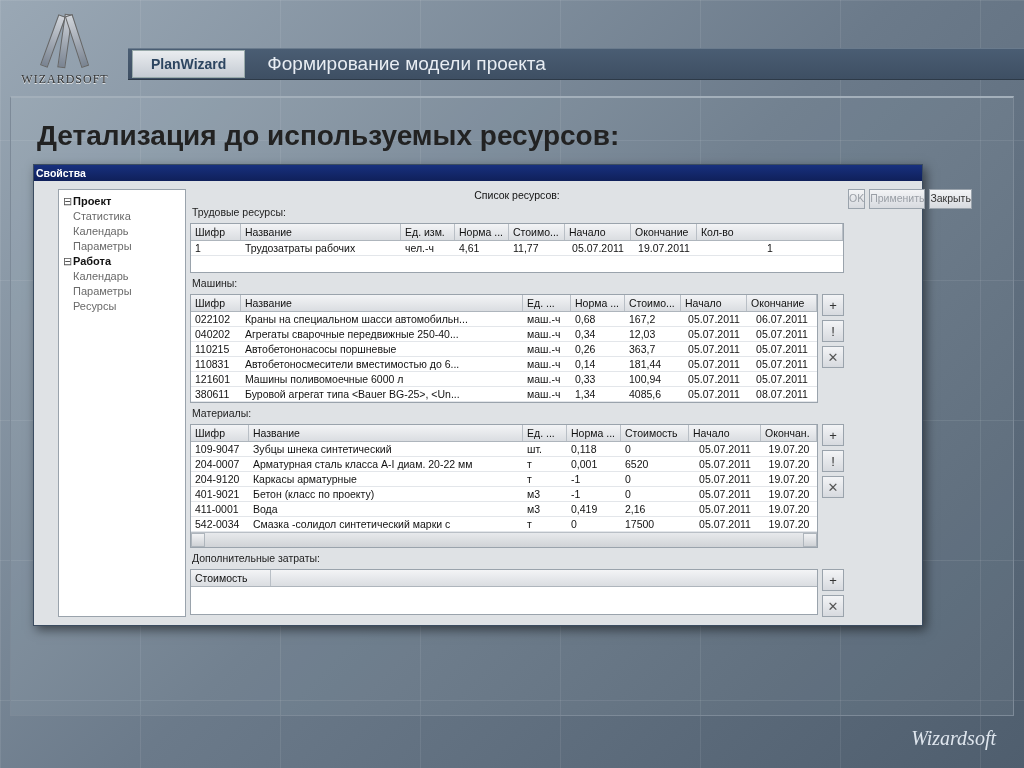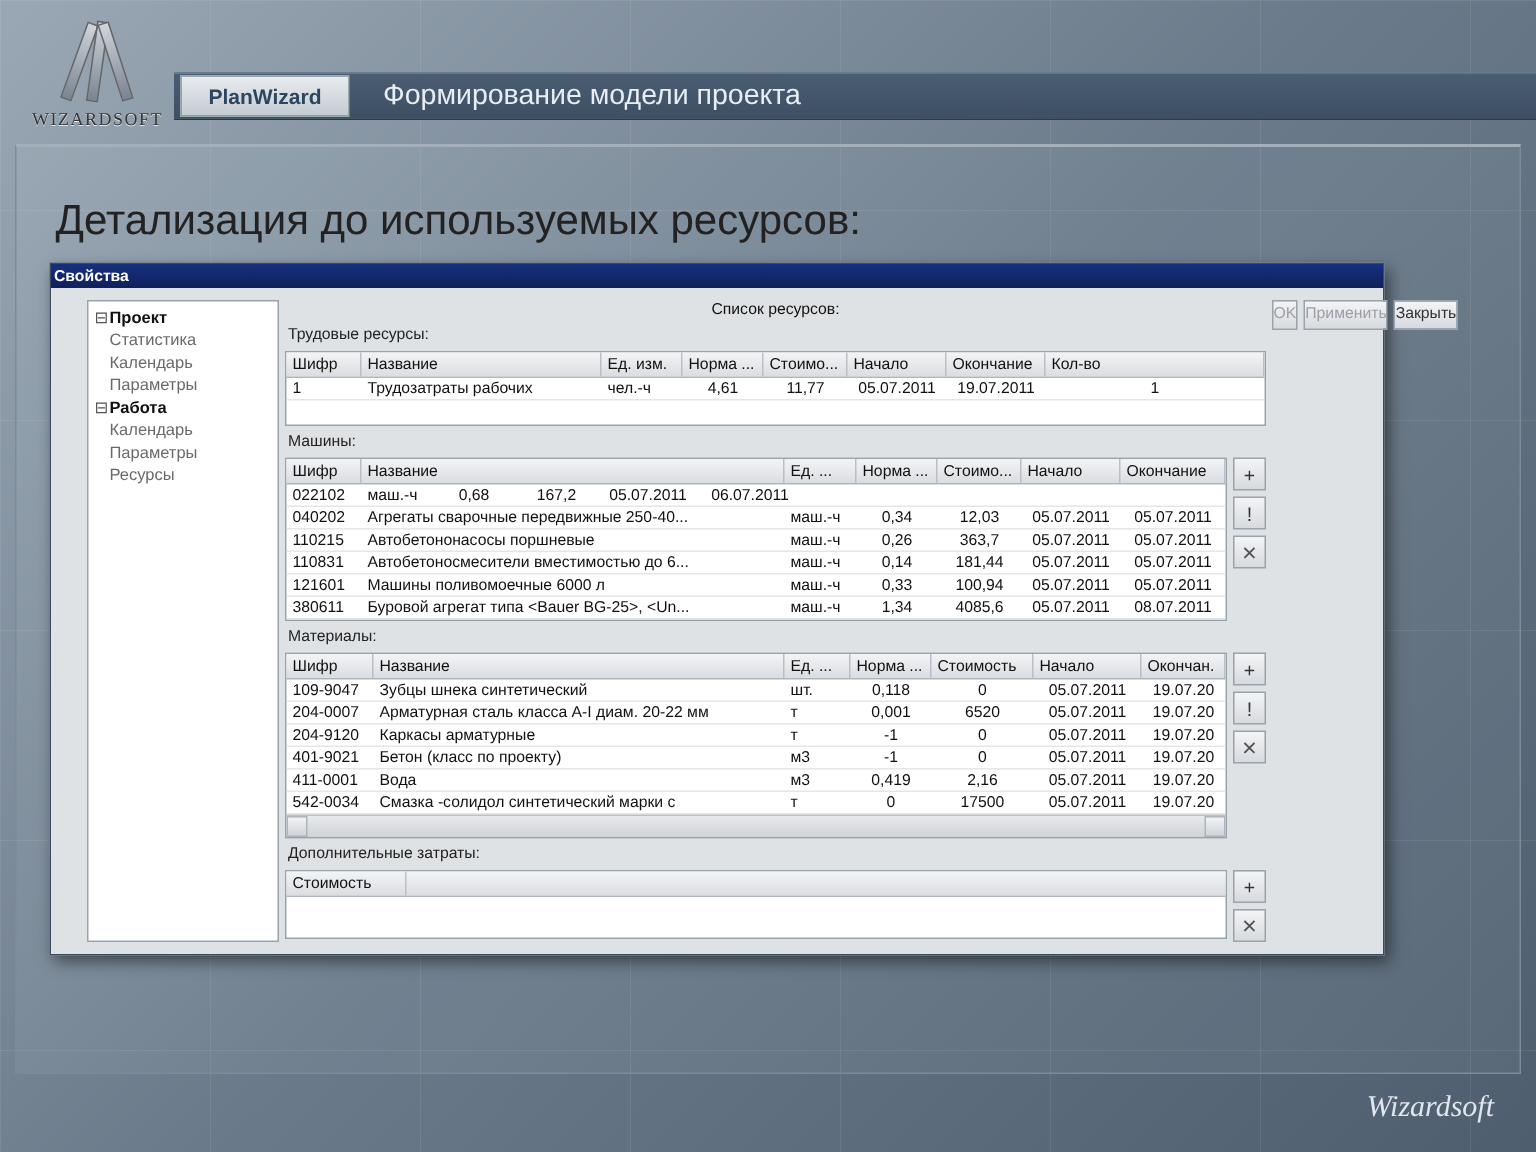--- a/index.html
+++ b/index.html
@@ -49,21 +49,21 @@
   .logo .brand {
     font-family: Georgia, serif;
     font-size: 12px;
     letter-spacing: 1px;
     color: #333;
     text-shadow: 0 1px 0 #eee;
   }
   
   .header-bar {
     position: absolute;
-    left: 116px; top: 48px; right: 0; height: 30px;
+    left: 128px; top: 48px; right: 0; height: 30px;
     background: linear-gradient(#4a5d73,#3e4f63);
     border-top: 1px solid #6a7b8d;
     border-bottom: 1px solid #2d3a48;
     display: flex; align-items: center;
   }
   .app-badge {
     background: linear-gradient(#e9ecef,#c5cbd3);
     border: 1px solid #9aa;
     height: 26px;
     margin-left: 4px;
@@ -84,22 +84,22 @@
     left: 10px; top: 96px; right: 10px; bottom: 52px;
     background: rgba(245,248,252,0.06);
     border: 1px solid #7d8a98;
     border-top: 2px solid #a3afba;
     padding: 18px 22px 16px 22px;
     box-sizing: border-box;
   }
   .slide-title {
     font-size: 28px;
     color: #222;
-    margin: 15px 0 12px 4px;
-    font-weight: normal;
+    margin: 4px 0 12px 4px;
+    font-weight: bold;
   }
   
   .win {
     width: 888px; height: 460px;
     background: #dfe2e5;
     border: 1px solid #3b4c60;
     box-shadow: 3px 4px 10px rgba(0,0,0,0.5);
     font-size: 11px;
     color: #111;
     display: flex; flex-direction: column;
@@ -167,21 +167,21 @@
     border-right: 1px solid #b9bfc6;
     padding: 2px 4px;
     overflow: hidden; white-space: nowrap; text-overflow: ellipsis;
     box-sizing: border-box;
   }
   .grid .row .cell {
     padding: 1px 4px;
     overflow: hidden; white-space: nowrap; text-overflow: ellipsis;
     box-sizing: border-box;
   }
-  .num { text-align: center; }
+  .num { text-align: left; }
   .ctr { text-align: center; }
   .scroll-stub {
     height: 14px;
     background: linear-gradient(#e7e9ec,#d0d3d7);
     border-top: 1px solid #b9bfc6;
     position: relative;
   }
   .scroll-stub::before, .scroll-stub::after {
     content: ''; position: absolute; top:0; width:14px; height:14px;
     background: linear-gradient(#f2f3f5,#cfd2d6);
@@ -323,20 +323,21 @@
                   <div class="cell c2">Название</div>
                   <div class="cell c3">Ед. ...</div>
                   <div class="cell c4">Норма ...</div>
                   <div class="cell c5">Стоимо...</div>
                   <div class="cell c6">Начало</div>
                   <div class="cell c7">Окончание</div>
                 </div>
               <div id="mach-rows">
                   <div class="row">
                     <div class="cell c1 ">022102</div>
+                    <div class="cell c2 ">Краны на специальном шасси автомобильн...</div>
                     <div class="cell c3 ">маш.-ч</div>
                     <div class="cell c4 num">0,68</div>
                     <div class="cell c5 num">167,2</div>
                     <div class="cell c6 ctr">05.07.2011</div>
                     <div class="cell c7 ctr">06.07.2011</div>
                   </div>
                   <div class="row">
                     <div class="cell c1 ">040202</div>
                     <div class="cell c2 ">Агрегаты сварочные передвижные 250-40...</div>
                     <div class="cell c3 ">маш.-ч</div>

